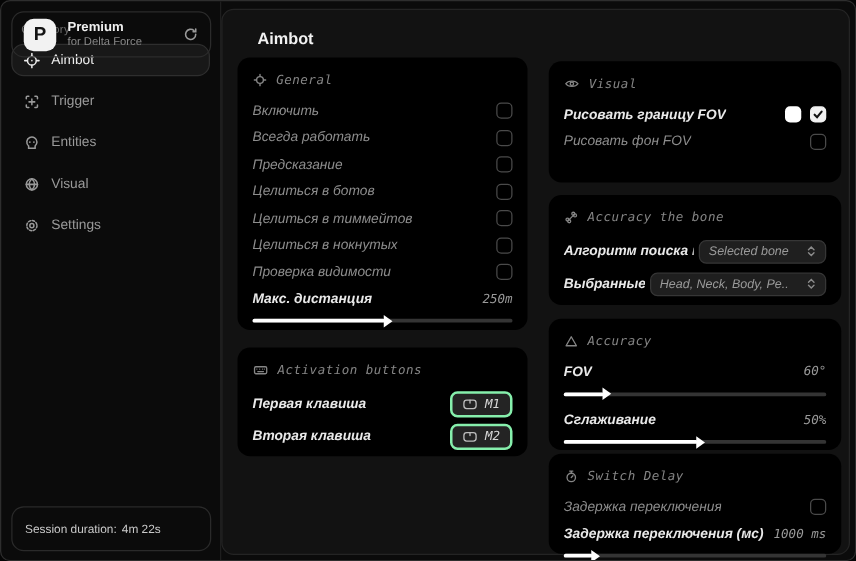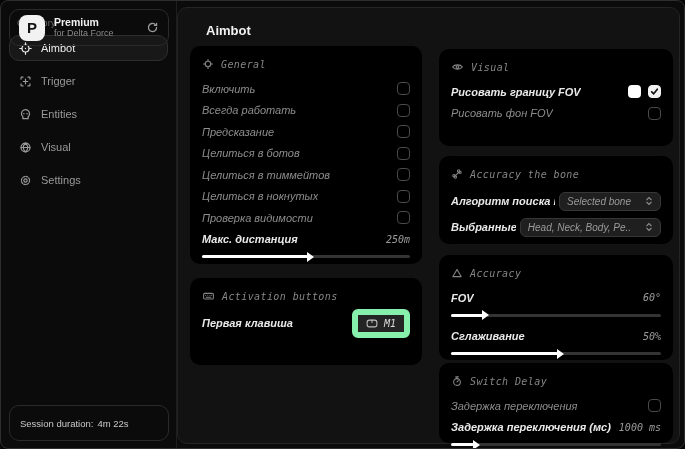--- a/index.html
+++ b/index.html
@@ -50,21 +50,21 @@
   .swatch{width:13px;height:13px;border-radius:4px;flex:none;cursor:pointer;}
   .ctrl-group{display:flex;align-items:center;gap:7px;}
 
   .slider{position:relative;height:3px;background:#343434;border-radius:2px;margin:5px 0 9px 0;cursor:pointer;}
   .slider .fill{position:absolute;left:0;top:0;height:3px;background:#ffffff;border-radius:2px;}
   .slider .fill::after{content:"";position:absolute;right:-6px;top:-3.5px;width:0;height:0;border-left:7px solid #ffffff;border-top:5px solid transparent;border-bottom:5px solid transparent;}
 
   .dd{display:flex;align-items:center;gap:14px;background:#1f1f1f;border:1px solid #363636;border-radius:6px;padding:3px 7px;font-size:10px;color:#9a9a9a;white-space:nowrap;cursor:pointer;flex:none;}
   .dd .dci{display:flex;color:#8a8a8a;}
 
-  .badge{display:flex;align-items:center;gap:6px;background:#242424;border:6px solid #86efac;border-radius:6px;padding:3px 8px;font-family:"DejaVu Sans Mono","Liberation Mono",monospace;font-size:10px;color:#d8d8d8;cursor:pointer;flex:none;}
+  .badge{display:flex;align-items:center;gap:6px;background:#242424;border:2px solid #86efac;border-radius:6px;padding:3px 8px;font-family:"DejaVu Sans Mono","Liberation Mono",monospace;font-size:10px;color:#d8d8d8;cursor:pointer;flex:none;}
   .badge .bi{display:flex;color:#bdbdbd;}
 </style>
 </head>
 <body>
 
 <div class="window">
 
   <div class="sidebar">
 
     <div class="premium-box">
@@ -204,20 +204,32 @@
         <span class="badge">
           <span class="bi">
             <svg width="12" height="9" viewBox="0 0 16 12" fill="none" stroke="currentColor" stroke-width="1.4" stroke-linecap="round">
                 <rect x="1.5" y="1.5" width="13" height="9" rx="3"></rect>
                 <path d="M8 1.5v3"></path>
               </svg>
           </span>
           <span>M1</span>
         </span>
       </div>
+      <div class="row row-tall">
+        <span class="lbl bright">Вторая клавиша</span>
+        <span class="badge">
+          <span class="bi">
+            <svg width="12" height="9" viewBox="0 0 16 12" fill="none" stroke="currentColor" stroke-width="1.4" stroke-linecap="round">
+                <rect x="1.5" y="1.5" width="13" height="9" rx="3"></rect>
+                <path d="M8 1.5v3"></path>
+              </svg>
+          </span>
+          <span>M2</span>
+        </span>
+      </div>
     </div>
 
     <div class="card" id="card-visual">
       <div class="card-header">
         <span class="hi">
           <svg width="13" height="12" viewBox="0 0 16 16" fill="none" stroke="currentColor" stroke-width="1.4" stroke-linecap="round">
             <path d="M1.5 8C4 4.2 12 4.2 14.5 8 12 11.8 4 11.8 1.5 8Z"></path>
               <circle cx="8" cy="8" r="1.8"></circle>
           </svg>
         </span>

